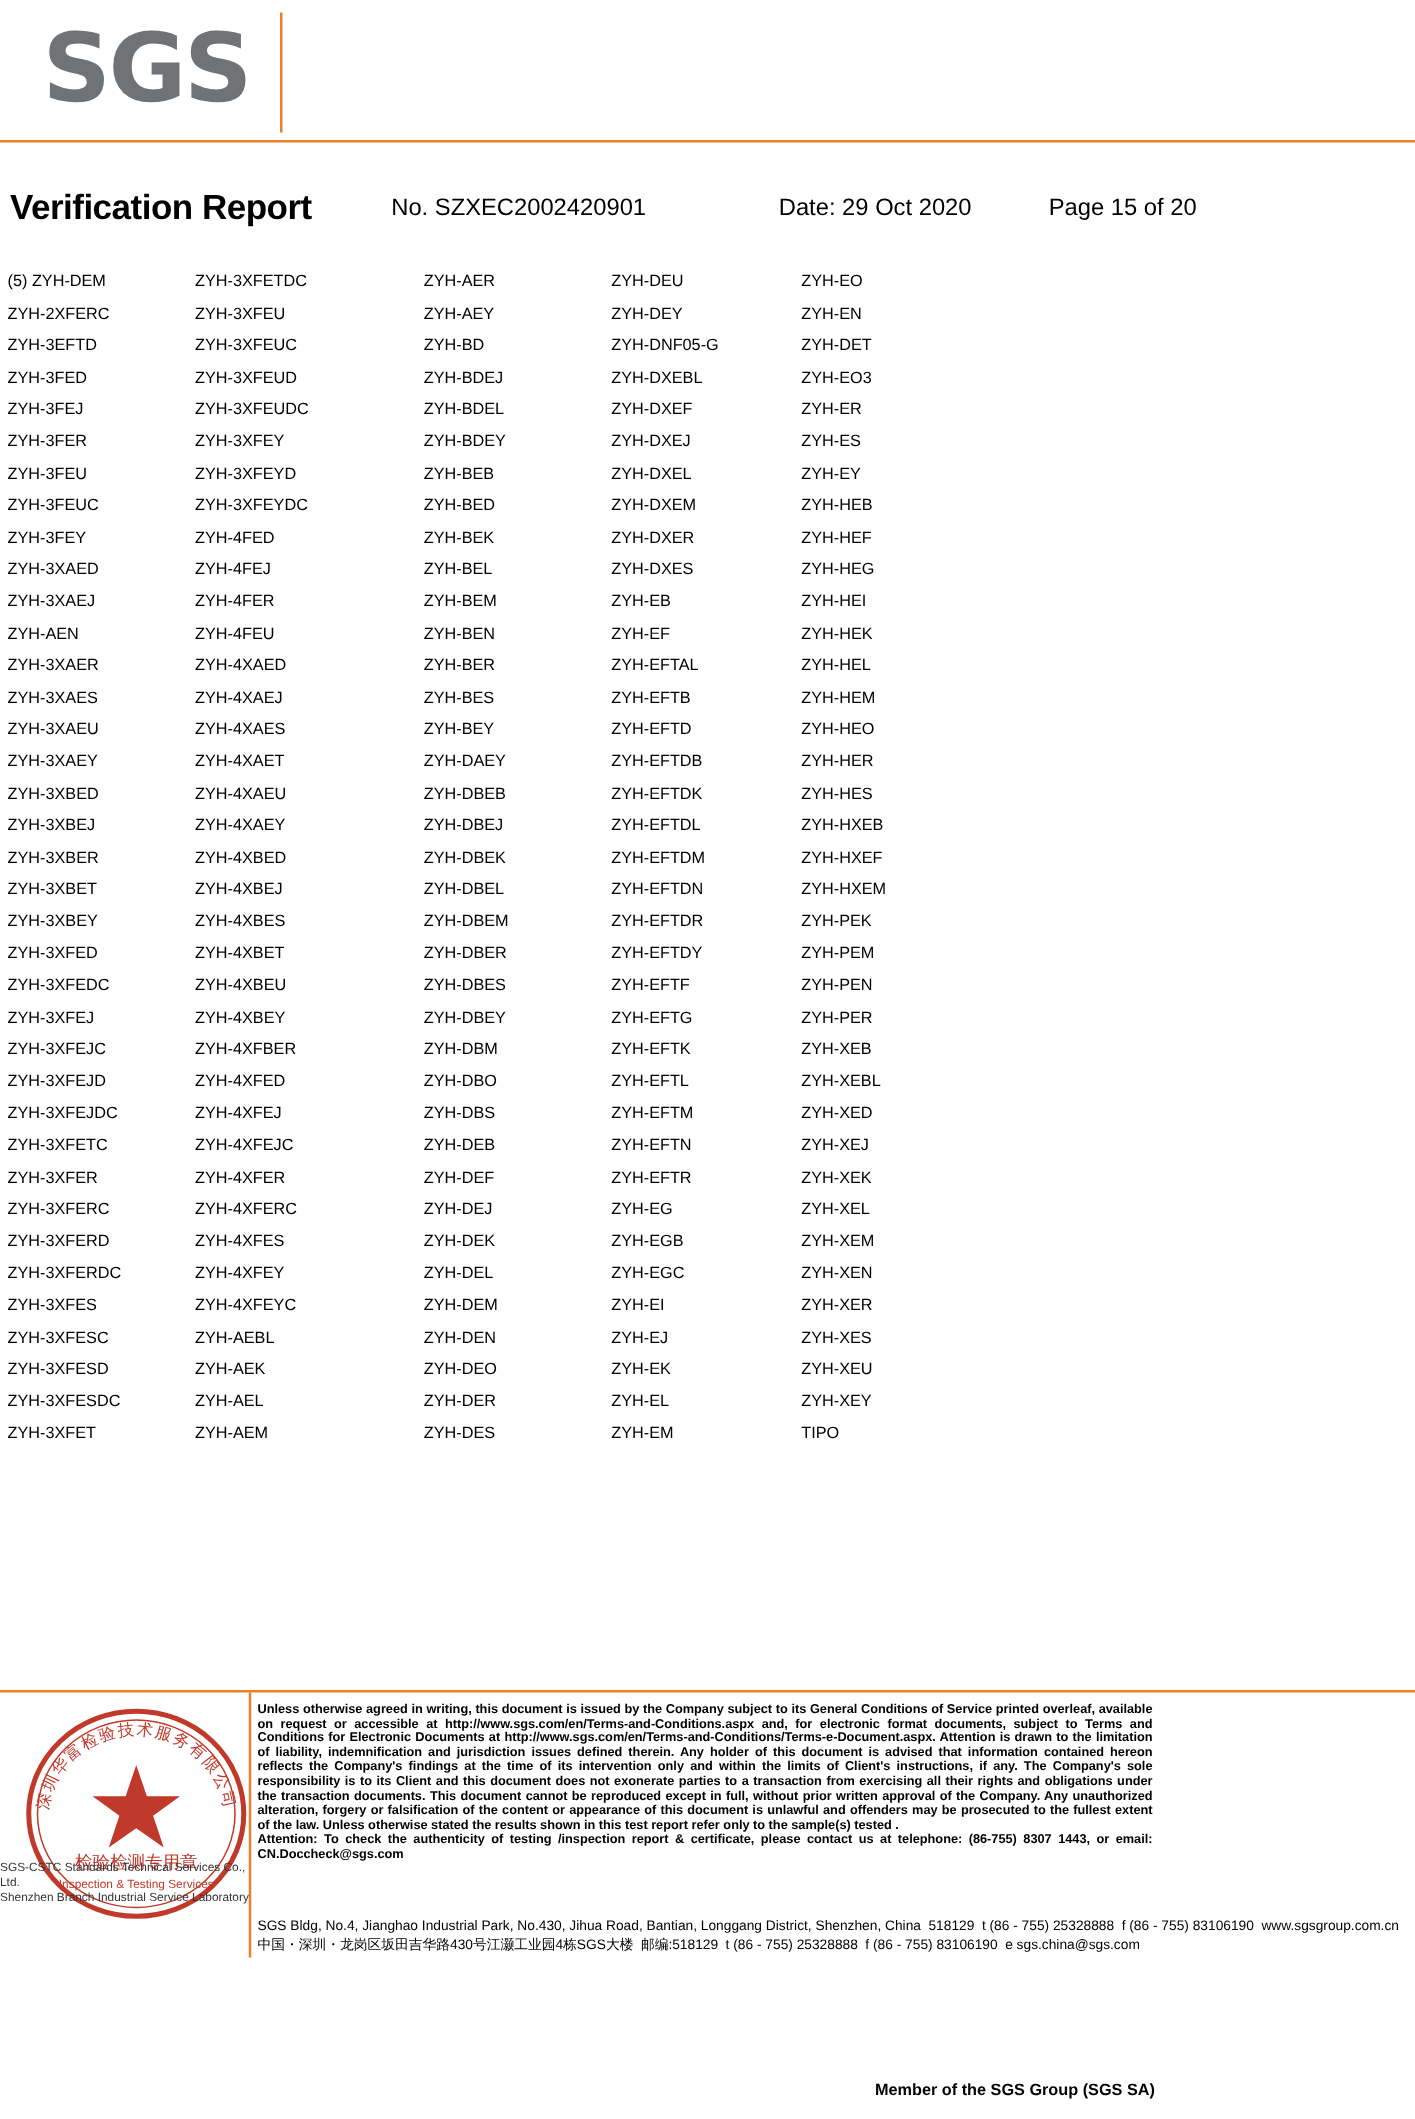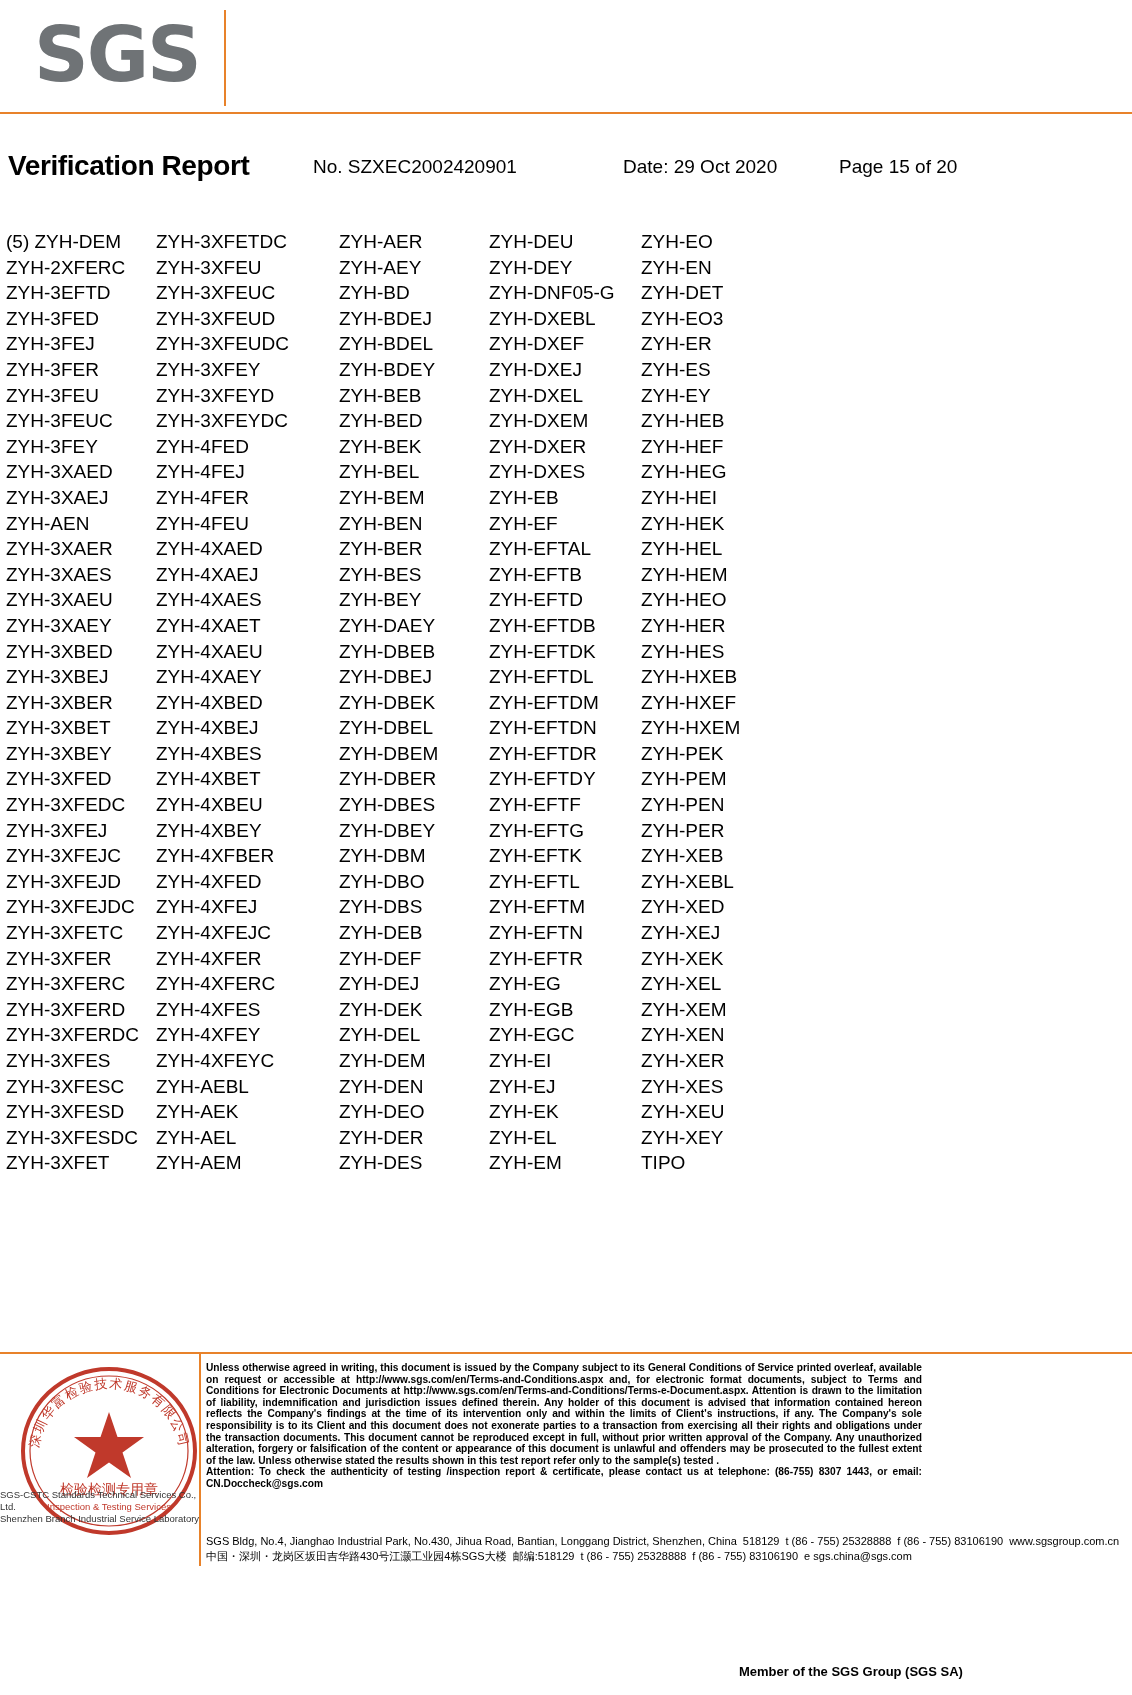--- a/index.html
+++ b/index.html
@@ -43,23 +43,22 @@
   .title-row .date{
     position:absolute;left:615px;top:6px;font-size:19px;
   }
   .title-row .page{
     position:absolute;left:818px;top:6px;font-size:19px;
   }
 
   
   .codes{
     position:absolute;left:6px;top:212px;width:1000px;
-    font-size:19px;
+    font-size:13px;
     line-height:25.6px;
-    margin-top:17px;
   }
   .code-row{
     display:block;
     white-space:pre;
     height:25.6px;
   }
   .c{display:inline-block;vertical-align:top;}
   .c0{width:150px;}
   .c1{width:183px;}
   .c2{width:150px;}
@@ -83,21 +82,21 @@
   .footer-text p{margin:0;}
   .attention{color:#000;}
   .contactline{margin-top:2px;}
   .addr-block{
     position:absolute;left:206px;top:1534px;width:920px;
     font-size:11px;line-height:15px;
   }
   .addr-block .row{white-space:nowrap;}
   .addr-block .sep{display:inline-block;width:6px;}
   .member{
-    position:absolute;left:739px;top:1664px;
+    position:absolute;left:700px;top:1664px;
     font-size:13px;font-weight:bold;
   }
 
   
   .stamp{
     position:absolute;left:18px;top:1360px;width:182px;height:182px;
   }
   .stamp svg{display:block;}
   .stamp-caption{
     position:absolute;left:0;top:1489px;width:200px;

